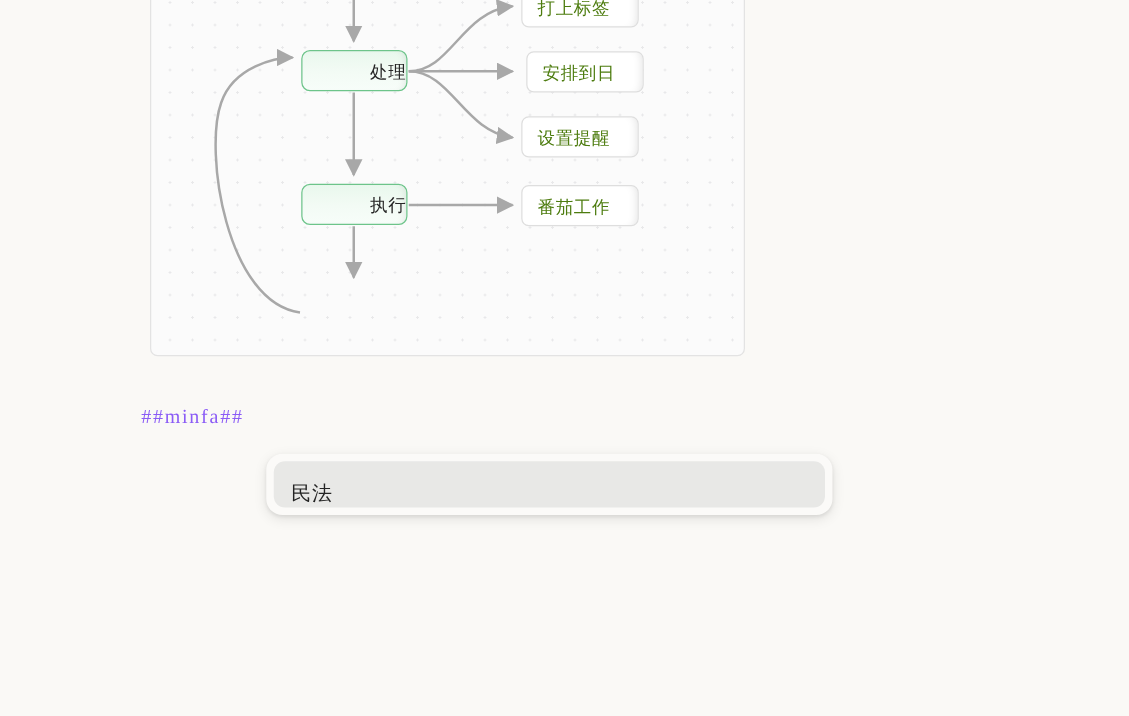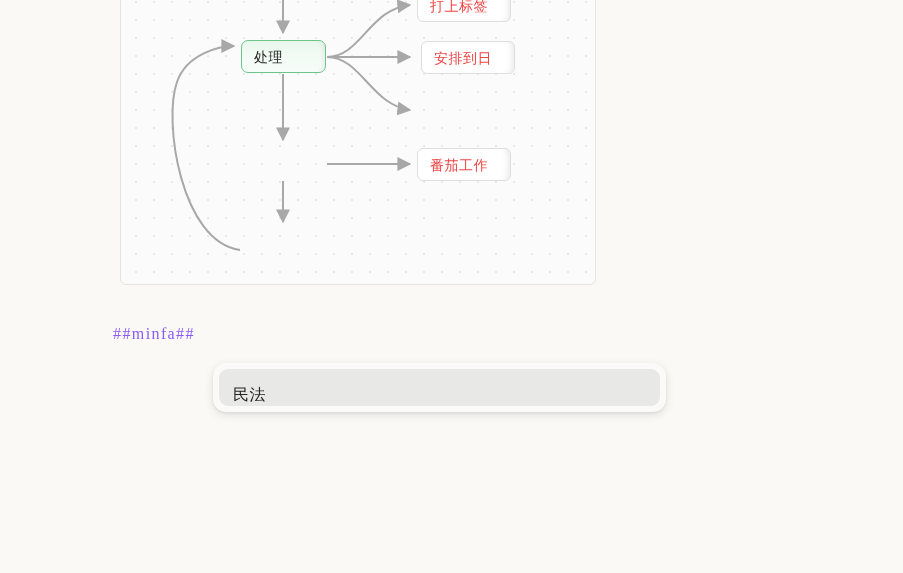--- a/index.html
+++ b/index.html
@@ -57,28 +57,29 @@
   .node .node-label {
     padding-left: 12px;
     color: #262626;
   }
 
   .node.green {
     background: linear-gradient(180deg, #e9f8ed 0%, #f3fbf5 55%, #f7fdf9 100%);
     border: 1.6px solid #6dc48a;
     border-radius: 7px;
     box-shadow: inset -5px 0 7px -5px rgba(0,0,0,.10);
+    justify-content: flex-end;
   }
   .node.plain {
     background: #ffffff;
     border: 1px solid #dedede;
     border-radius: 6px;
     box-shadow: inset -6px 0 8px -6px rgba(0,0,0,.13);
   }
-  .node.plain .node-label { color: #ef4444; }
+  .node.plain .node-label { color: #4d7c0f; }
 
   
   #token-line {
     position: absolute;
     left: 113px;
     top: 325px;
     font-family: Liberation Serif, serif;
     font-size: 16px;
     letter-spacing: 1.4px;
     color: #8b5cf6;
@@ -144,30 +145,36 @@
       <path d="M 162 480 L 162 521"></path>
 
       <path d="M 119 549 C 60 541 42 420 56 381 C 66 352 100 345 113 345"></path>
     </g>
   </svg>
 
   <div class="node green" style="left:120px; top:339px; width:85px; height:33px;">
     <span class="node-label">处理</span>
   </div>
 
+  <div class="node green" style="left:120px; top:446px; width:85px; height:33px;">
+    <span class="node-label">执行</span>
+  </div>
 
 
   <div class="node plain" style="left:296px; top:288px; width:94px; height:33px;">
     <span class="node-label">打上标签</span>
   </div>
 
   <div class="node plain" style="left:300px; top:340px; width:94px; height:33px;">
     <span class="node-label">安排到日</span>
   </div>
 
+  <div class="node plain" style="left:296px; top:392px; width:94px; height:33px;">
+    <span class="node-label">设置提醒</span>
+  </div>
 
   <div class="node plain" style="left:296px; top:447px; width:94px; height:33px;">
     <span class="node-label">番茄工作</span>
   </div>
 
 </div>
 
 <div id="token-line">##minfa##</div>
 
 <div id="autocomplete-popup">

